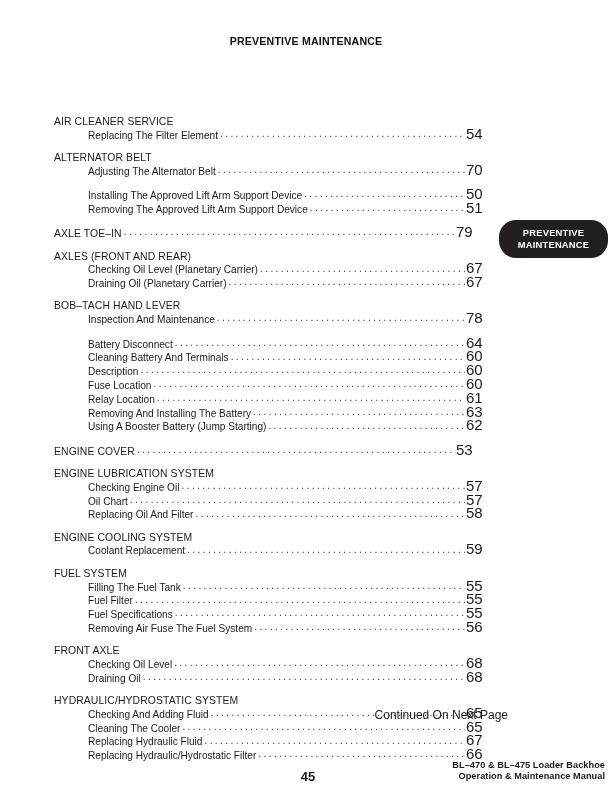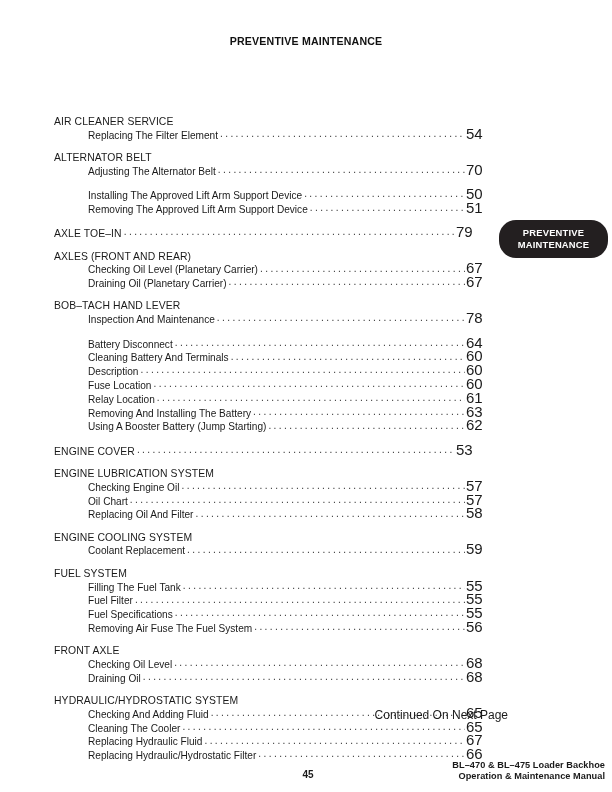--- a/index.html
+++ b/index.html
@@ -123,21 +123,21 @@
     color: #1a1a1a;
   }
 
   
   .footer-page-number {
     position: absolute;
     top: 769px;
     left: 288px;
     width: 40px;
     text-align: center;
-    font-size: 10px;
+    font-size: 13px;
     font-weight: bold;
   }
   .footer-manual {
     position: absolute;
     top: 760px;
     left: 345px;
     width: 260px;
     text-align: right;
     font-size: 9.2px;
     font-weight: bold;

